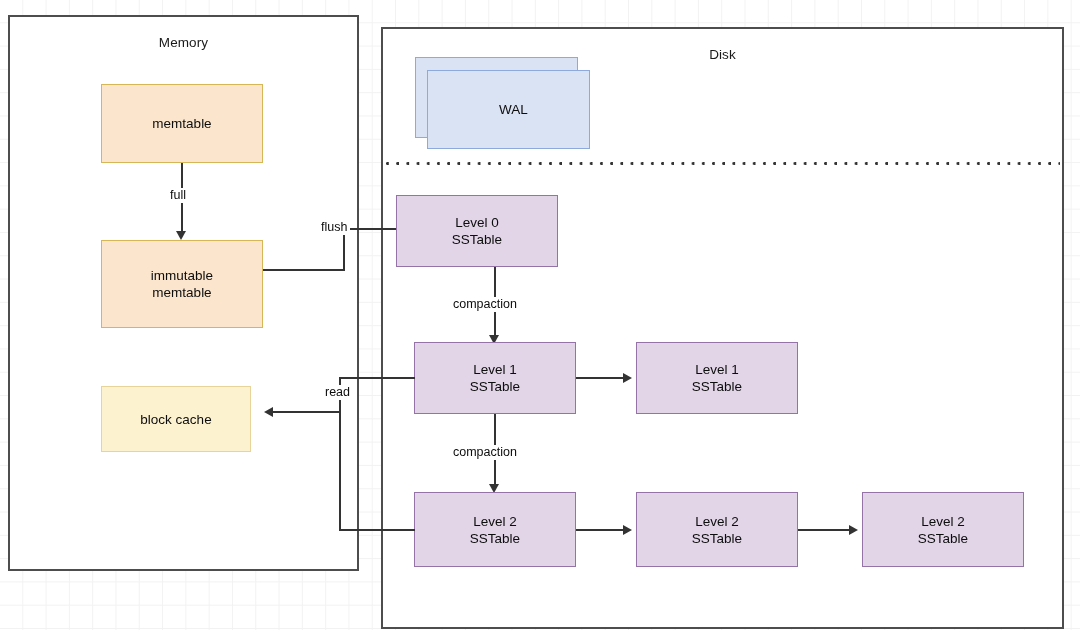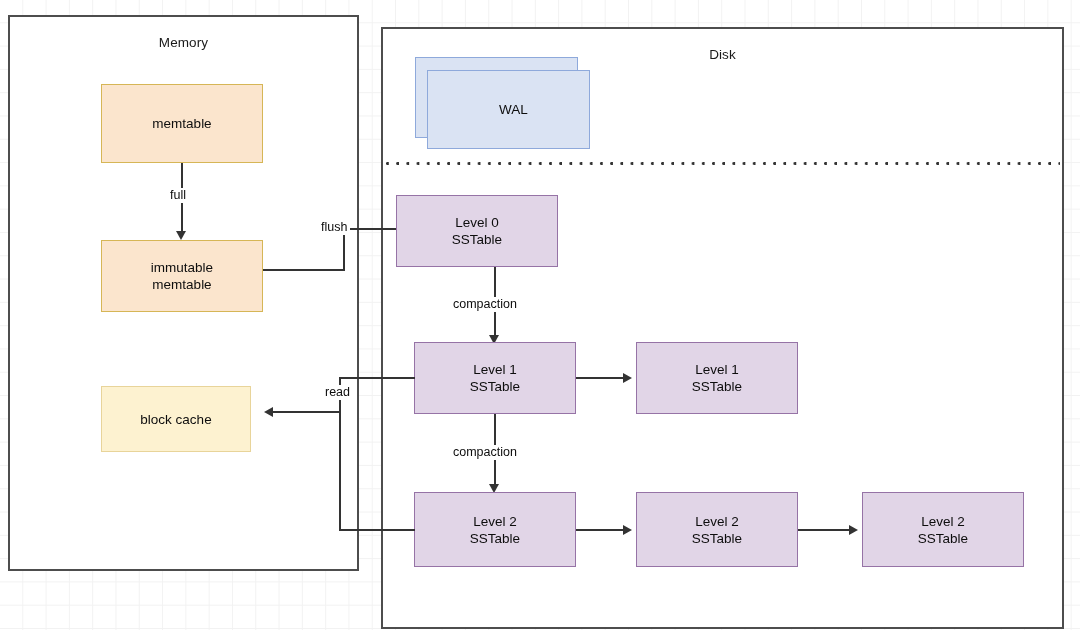--- a/index.html
+++ b/index.html
@@ -111,21 +111,21 @@
   <div class="panel" id="panel-memory">
     <div class="panel-title">Memory</div>
   </div>
 
   <div class="node n-memtable" style="left:101px; top:84px; width:162px; height:79px;">memtable</div>
 
   <div class="ln lv" style="left:181px; top:163px; height:70px;"></div>
   <div class="arrow arrow-d" style="left:176px; top:231px;"></div>
   <div class="edge-label" style="left:167px; top:188px;">full</div>
 
-  <div class="node n-memtable" style="left:101px; top:240px; width:162px; height:72px;">immutable
+  <div class="node n-memtable" style="left:101px; top:240px; width:162px; height:88px;">immutable
 memtable</div>
 
   <div class="node n-cache" style="left:101px; top:386px; width:150px; height:66px;">block cache</div>
 
   <div class="panel" id="panel-disk">
     <div class="panel-title">Disk</div>
   </div>
 
   <div class="node n-wal" style="left:415px; top:57px; width:163px; height:81px;"></div>
   <div class="node n-wal" style="left:427px; top:70px; width:163px; height:79px;padding-left:10px;">WAL</div>

